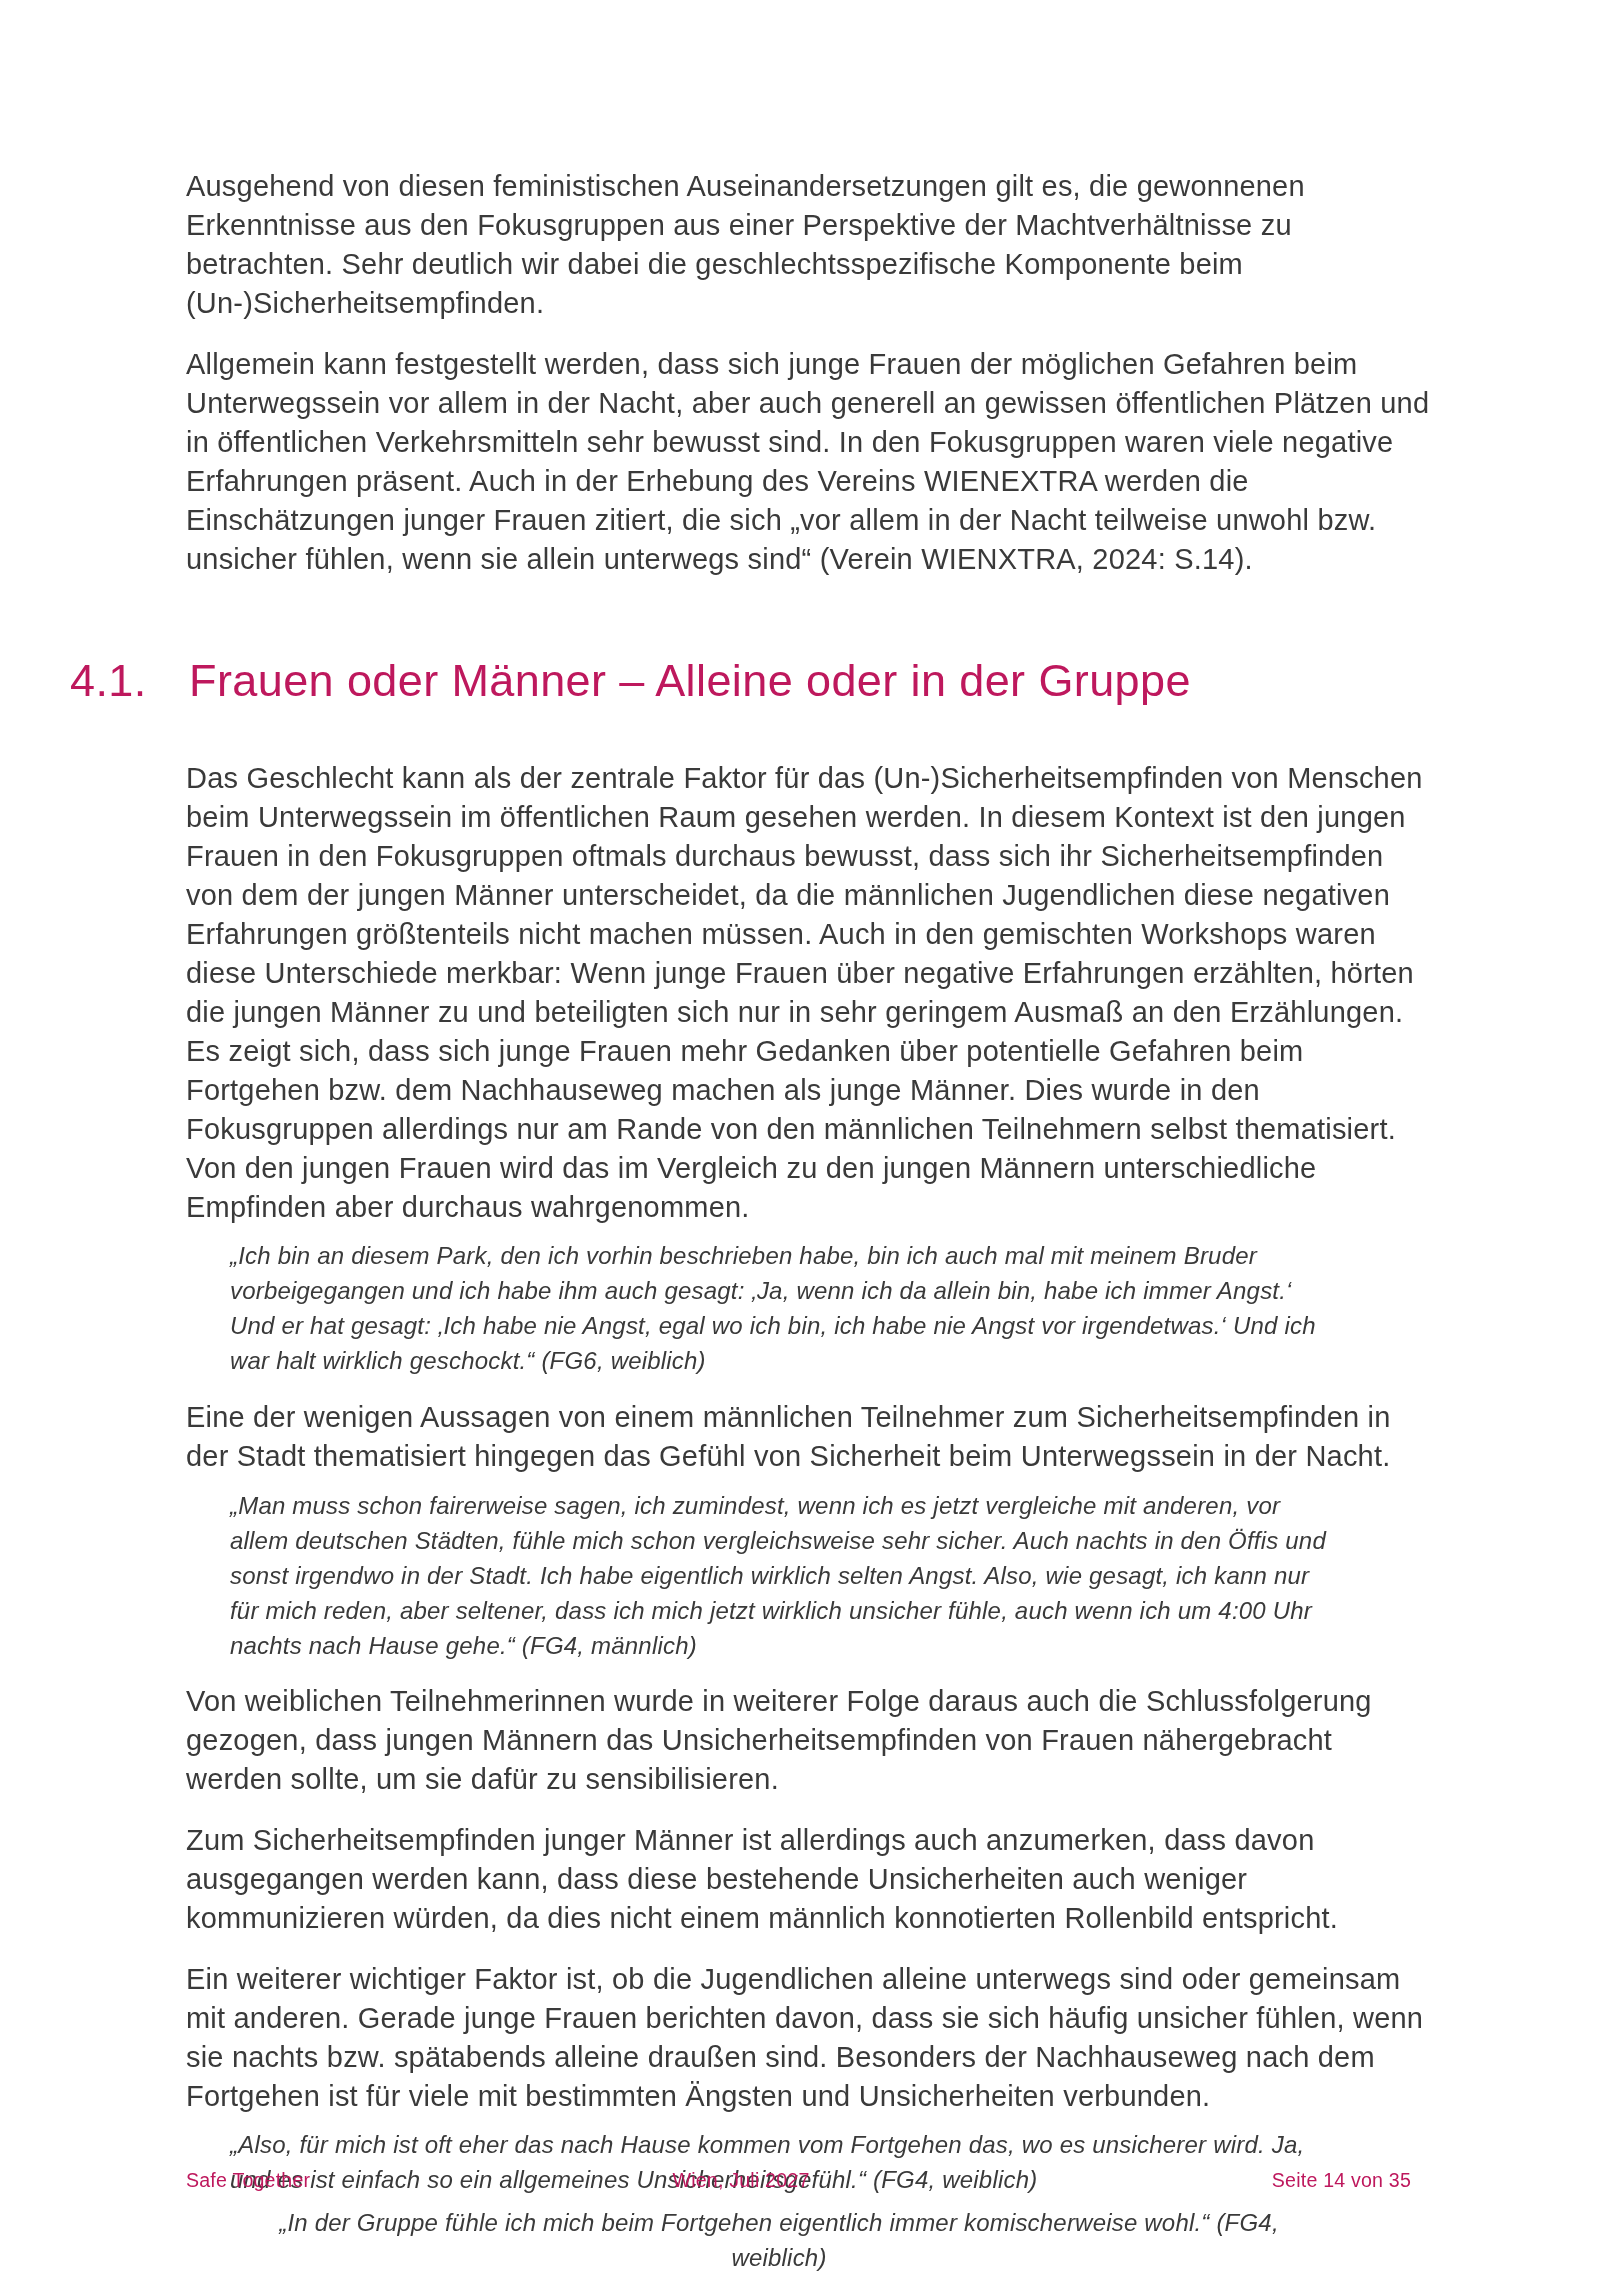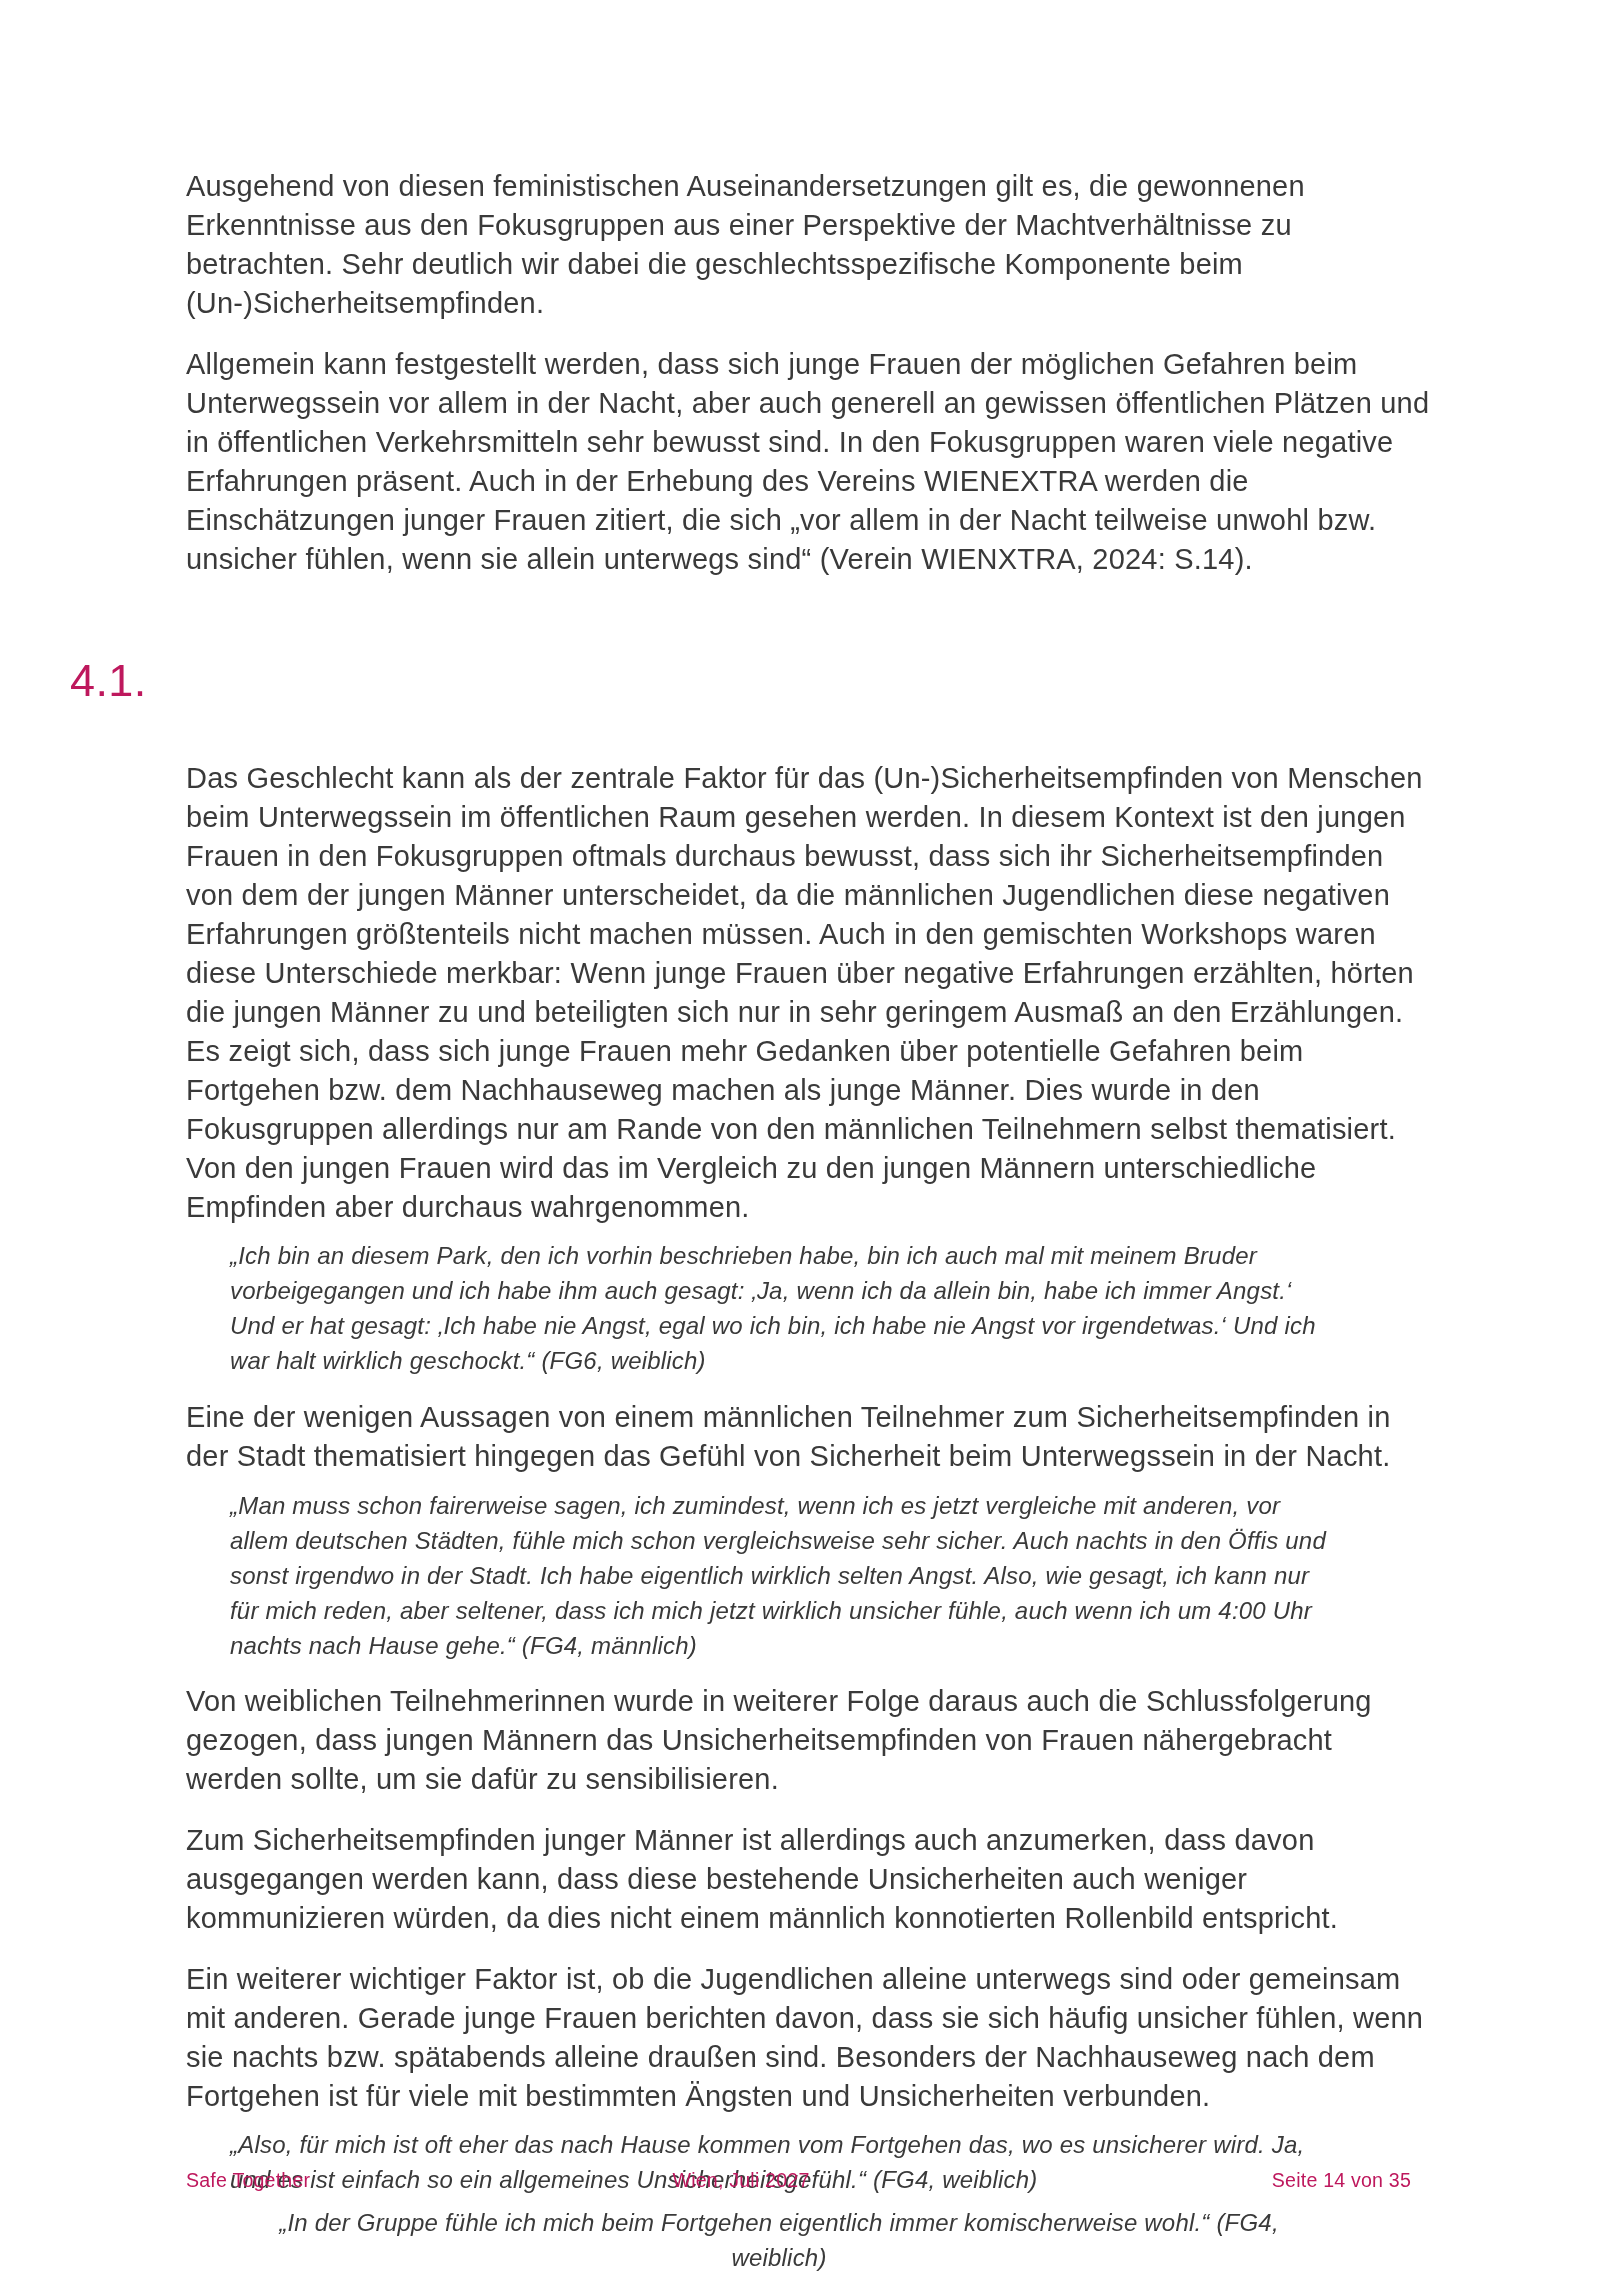--- a/index.html
+++ b/index.html
@@ -75,20 +75,21 @@
 
 <div class="page">
   <div class="content">
 
     <p class="body-par">Ausgehend von diesen feministischen Auseinandersetzungen gilt es, die gewonnenen Erkenntnisse aus den Fokusgruppen aus einer Perspektive der Machtverhältnisse zu betrachten. Sehr deutlich wir dabei die geschlechtsspezifische Komponente beim (Un-)Sicherheitsempfinden.</p>
 
     <p class="body-par">Allgemein kann festgestellt werden, dass sich junge Frauen der möglichen Gefahren beim Unterwegssein vor allem in der Nacht, aber auch generell an gewissen öffentlichen Plätzen und in öffentlichen Verkehrsmitteln sehr bewusst sind. In den Fokusgruppen waren viele negative Erfahrungen präsent. Auch in der Erhebung des Vereins WIENEXTRA werden die Einschätzungen junger Frauen zitiert, die sich „vor allem in der Nacht teilweise unwohl bzw. unsicher fühlen, wenn sie allein unterwegs sind“ (Verein WIENXTRA, 2024: S.14).</p>
 
     <div class="heading">
       <span class="h-num">4.1.</span>
+      <span class="h-title">Frauen oder Männer – Alleine oder in der Gruppe</span>
     </div>
 
     <p class="body-par">Das Geschlecht kann als der zentrale Faktor für das (Un-)Sicherheitsempfinden von Menschen beim Unterwegssein im öffentlichen Raum gesehen werden. In diesem Kontext ist den jungen Frauen in den Fokusgruppen oftmals durchaus bewusst, dass sich ihr Sicherheitsempfinden von dem der jungen Männer unterscheidet, da die männlichen Jugendlichen diese negativen Erfahrungen größtenteils nicht machen müssen. Auch in den gemischten Workshops waren diese Unterschiede merkbar: Wenn junge Frauen über negative Erfahrungen erzählten, hörten die jungen Männer zu und beteiligten sich nur in sehr geringem Ausmaß an den Erzählungen. Es zeigt sich, dass sich junge Frauen mehr Gedanken über potentielle Gefahren beim Fortgehen bzw. dem Nachhauseweg machen als junge Männer. Dies wurde in den Fokusgruppen allerdings nur am Rande von den männlichen Teilnehmern selbst thematisiert. Von den jungen Frauen wird das im Vergleich zu den jungen Männern unterschiedliche Empfinden aber durchaus wahrgenommen.</p>
 
     <div class="quote">„Ich bin an diesem Park, den ich vorhin beschrieben habe, bin ich auch mal mit meinem Bruder vorbeigegangen und ich habe ihm auch gesagt: ‚Ja, wenn ich da allein bin, habe ich immer Angst.‘ Und er hat gesagt: ‚Ich habe nie Angst, egal wo ich bin, ich habe nie Angst vor irgendetwas.‘ Und ich war halt wirklich geschockt.“ (FG6, weiblich)</div>
 
     <p class="body-par">Eine der wenigen Aussagen von einem männlichen Teilnehmer zum Sicherheitsempfinden in der Stadt thematisiert hingegen das Gefühl von Sicherheit beim Unterwegssein in der Nacht.</p>
 
     <div class="quote">„Man muss schon fairerweise sagen, ich zumindest, wenn ich es jetzt vergleiche mit anderen, vor allem deutschen Städten, fühle mich schon vergleichsweise sehr sicher. Auch nachts in den Öffis und sonst irgendwo in der Stadt. Ich habe eigentlich wirklich selten Angst. Also, wie gesagt, ich kann nur für mich reden, aber seltener, dass ich mich jetzt wirklich unsicher fühle, auch wenn ich um 4:00 Uhr nachts nach Hause gehe.“ (FG4, männlich)</div>
 

